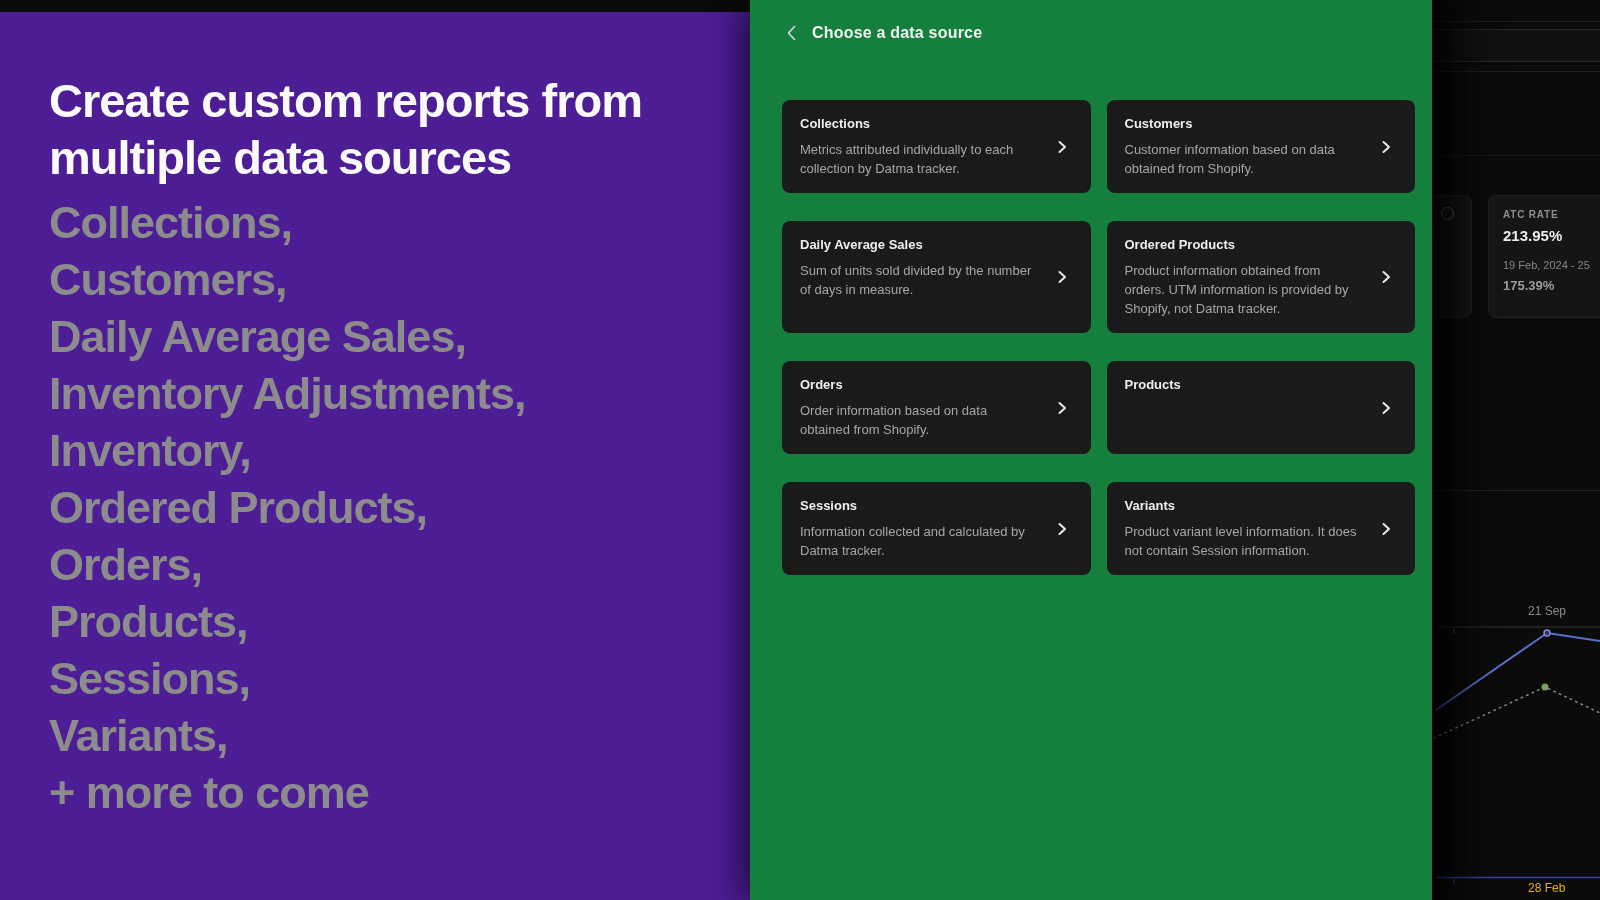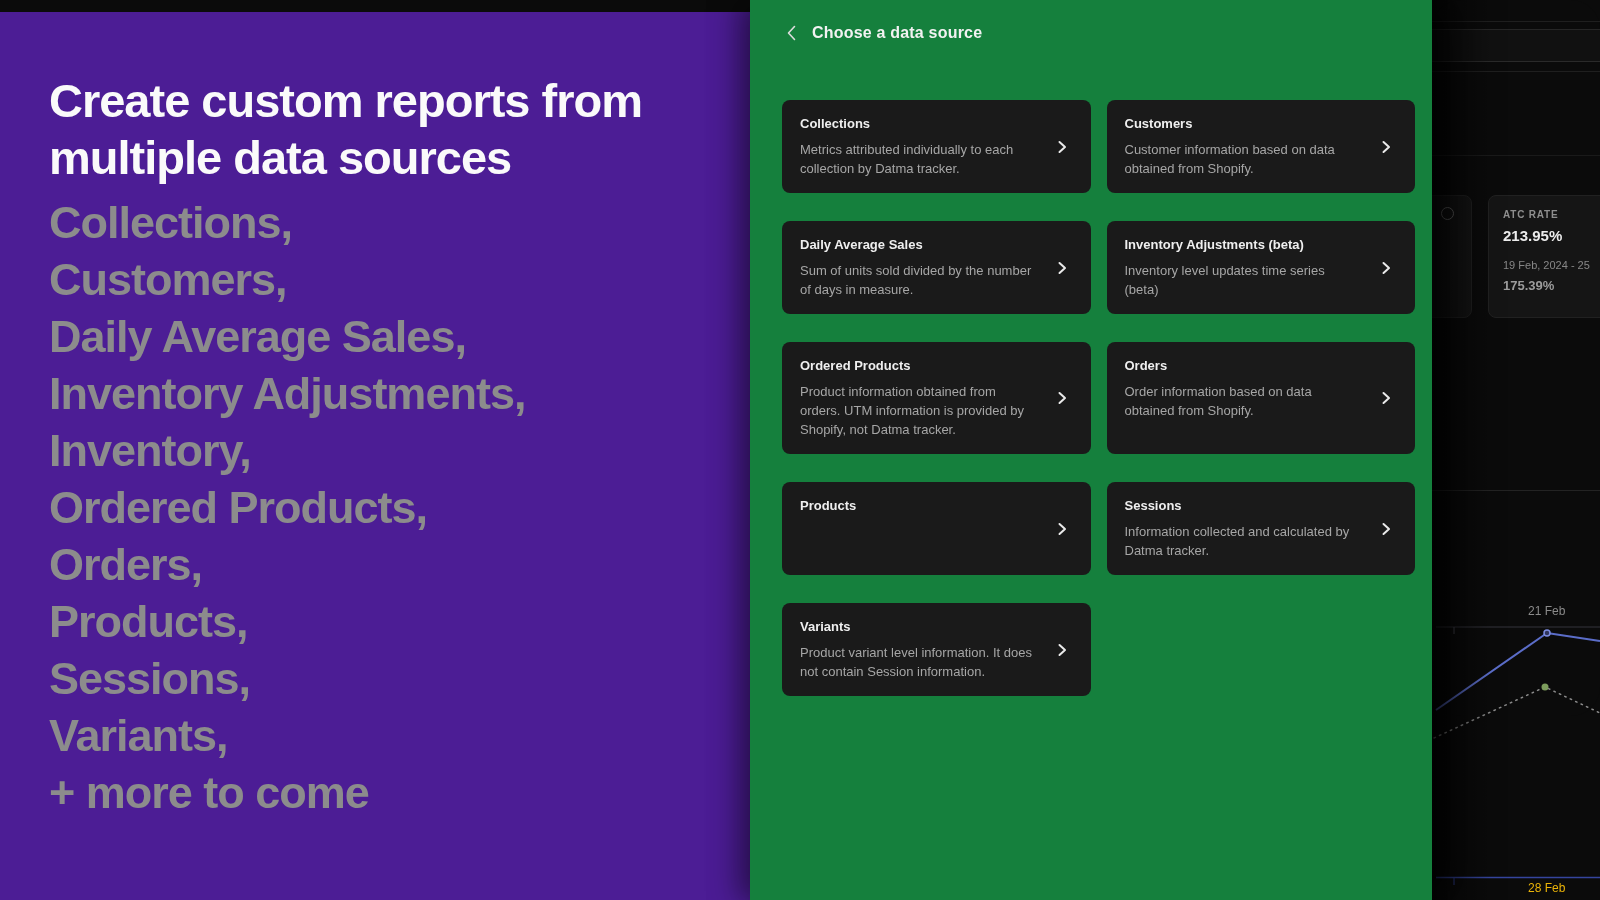--- a/index.html
+++ b/index.html
@@ -78,21 +78,21 @@
       <span class="pct-green">%</span>
     </div>
 
     <div class="stat-card main">
       <div class="stat-label">ATC RATE</div>
       <div class="stat-value">213.95%</div>
       <div class="stat-period">19 Feb, 2024 - 25</div>
       <div class="stat-secondary">175.39%</div>
     </div>
 
-    <div class="chart-label" style="left:96px; top:604px;">21 Feb</div>
+    <div class="chart-label" style="left:96px; top:604px;">21 Sep</div>
     <svg class="chart-svg" width="168" height="340" viewBox="0 0 168 340">
       <line x1="4" y1="67" x2="168" y2="67" stroke="#34353d" stroke-width="1"></line>
       <line x1="22" y1="67" x2="22" y2="74" stroke="#4a4a55" stroke-width="1"></line>
       <polyline points="2,178 113,127 168,153" fill="none" stroke="#8a8a8a" stroke-width="1.5" stroke-dasharray="1.5 4.5" stroke-linecap="round"></polyline>
       <circle cx="113" cy="127" r="3.5" fill="#7d9d5d"></circle>
       <polyline points="4,150 115,73 168,81" fill="none" stroke="#5b6dc8" stroke-width="2" stroke-linejoin="round"></polyline>
       <circle cx="115" cy="73" r="3" fill="#30355c" stroke="#7c8ce0" stroke-width="1.5"></circle>
       <line x1="4" y1="317.5" x2="168" y2="317.5" stroke="#35459e" stroke-width="1.5"></line>
       <line x1="22" y1="318" x2="22" y2="325" stroke="#35459e" stroke-width="1"></line>
     </svg>
@@ -150,27 +150,20 @@
       </div>
 
       <div class="card">
         <div class="card-title">Daily Average Sales</div>
         <div class="card-desc">Sum of units sold divided by the number of days in measure.</div>
         <svg class="card-chevron" viewBox="0 0 14 14">
           <polyline points="4.5,2 10,7 4.5,12" fill="none" stroke="#eaeaea" stroke-width="2" stroke-linecap="round" stroke-linejoin="round"></polyline>
           </svg>
       </div>
 
-      <div class="card">
-        <div class="card-title">Inventory Adjustments (beta)</div>
-        <div class="card-desc">Inventory level updates time series (beta)</div>
-        <svg class="card-chevron" viewBox="0 0 14 14">
-          <polyline points="4.5,2 10,7 4.5,12" fill="none" stroke="#eaeaea" stroke-width="2" stroke-linecap="round" stroke-linejoin="round"></polyline>
-          </svg>
-      </div>
 
 
       <div class="card">
         <div class="card-title">Ordered Products</div>
         <div class="card-desc">Product information obtained from orders. UTM information is provided by Shopify, not Datma tracker.</div>
         <svg class="card-chevron" viewBox="0 0 14 14">
           <polyline points="4.5,2 10,7 4.5,12" fill="none" stroke="#eaeaea" stroke-width="2" stroke-linecap="round" stroke-linejoin="round"></polyline>
           </svg>
       </div>
 

